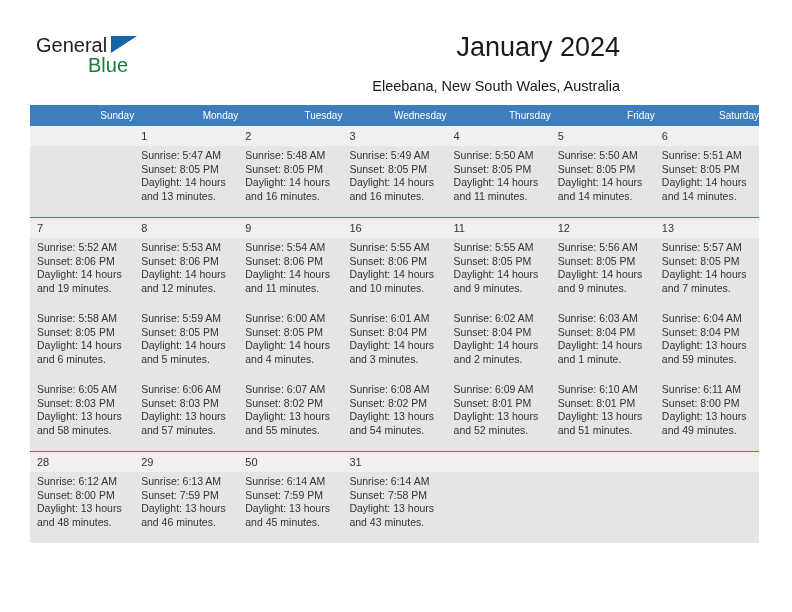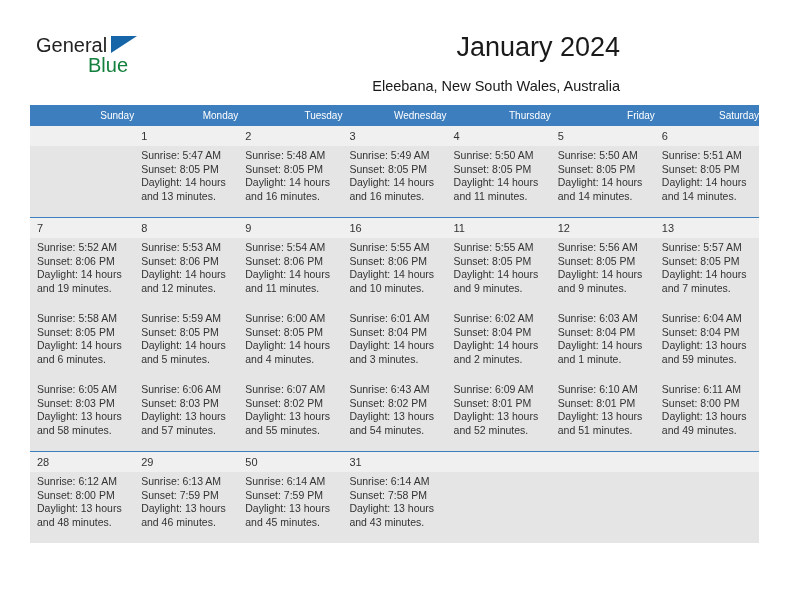--- a/index.html
+++ b/index.html
@@ -331,21 +331,21 @@
             <span class="det-line">Daylight: 13 hours</span>
             <span class="det-line">and 57 minutes.</span>
           </td>
           <td>
             <span class="det-line">Sunrise: 6:07 AM</span>
             <span class="det-line">Sunset: 8:02 PM</span>
             <span class="det-line">Daylight: 13 hours</span>
             <span class="det-line">and 55 minutes.</span>
           </td>
           <td>
-            <span class="det-line">Sunrise: 6:43 AM</span>
+            <span class="det-line">Sunrise: 6:08 AM</span>
             <span class="det-line">Sunset: 8:02 PM</span>
             <span class="det-line">Daylight: 13 hours</span>
             <span class="det-line">and 54 minutes.</span>
           </td>
           <td>
             <span class="det-line">Sunrise: 6:09 AM</span>
             <span class="det-line">Sunset: 8:01 PM</span>
             <span class="det-line">Daylight: 13 hours</span>
             <span class="det-line">and 52 minutes.</span>
           </td>

